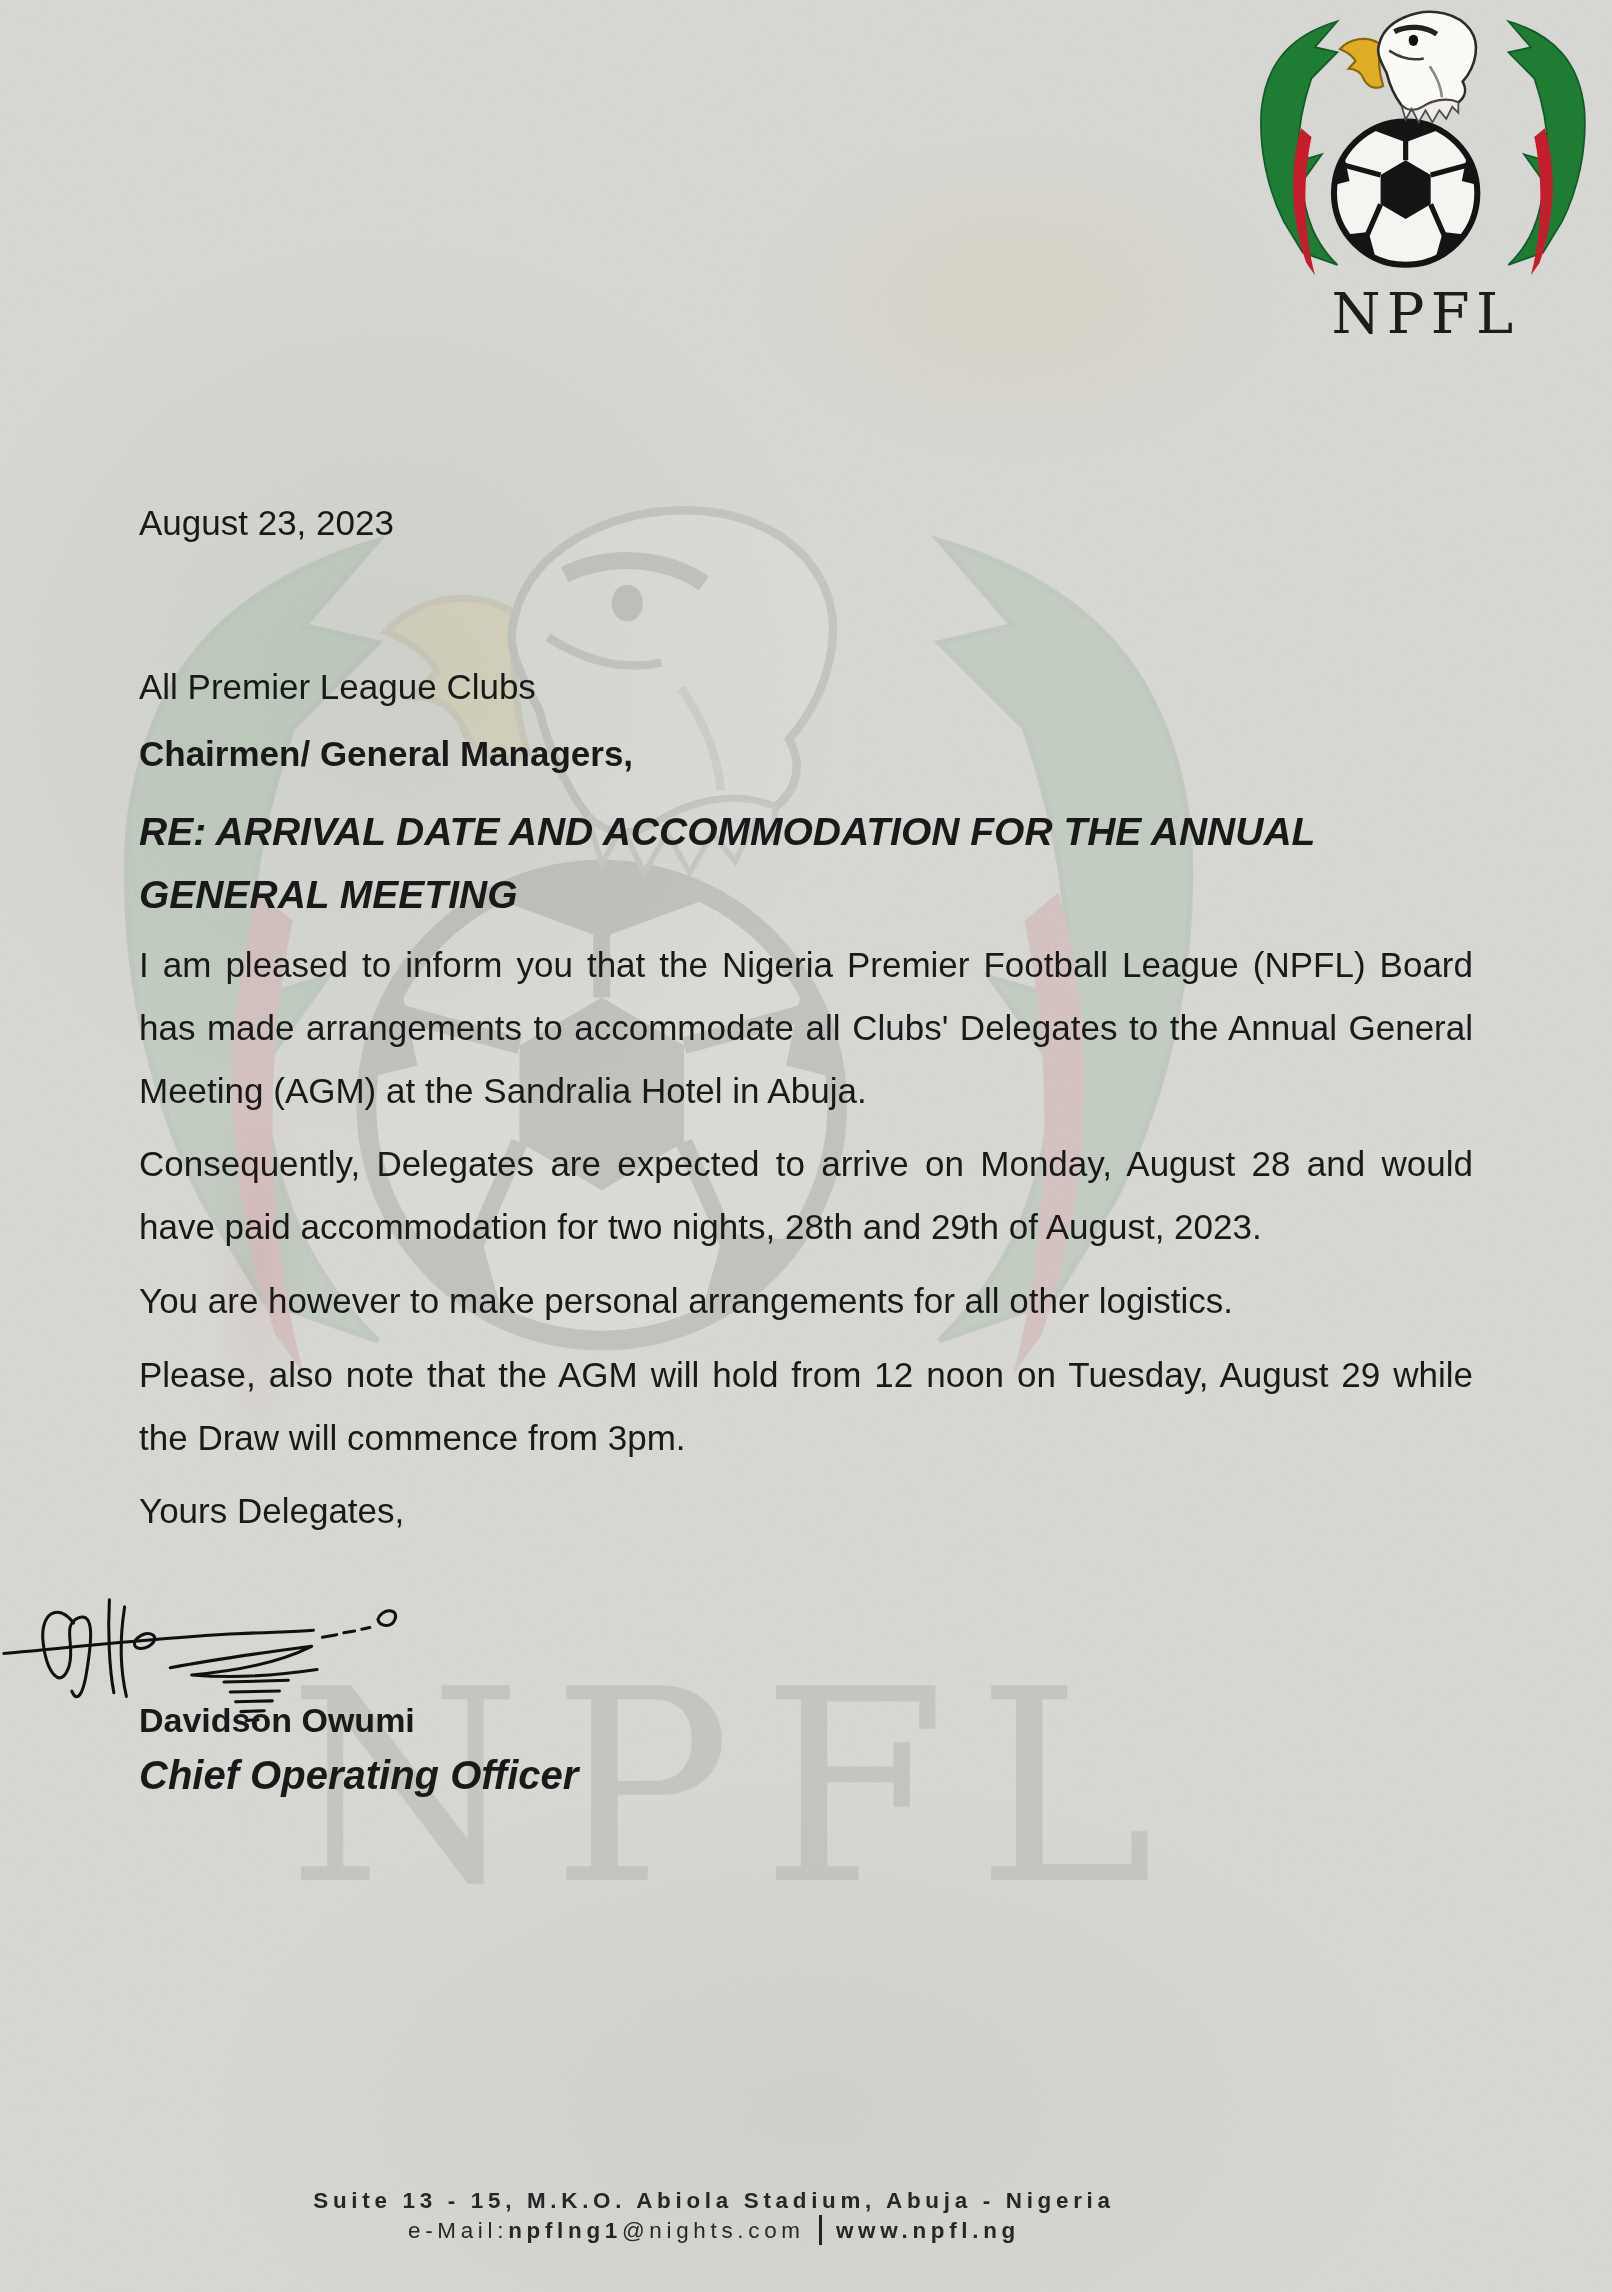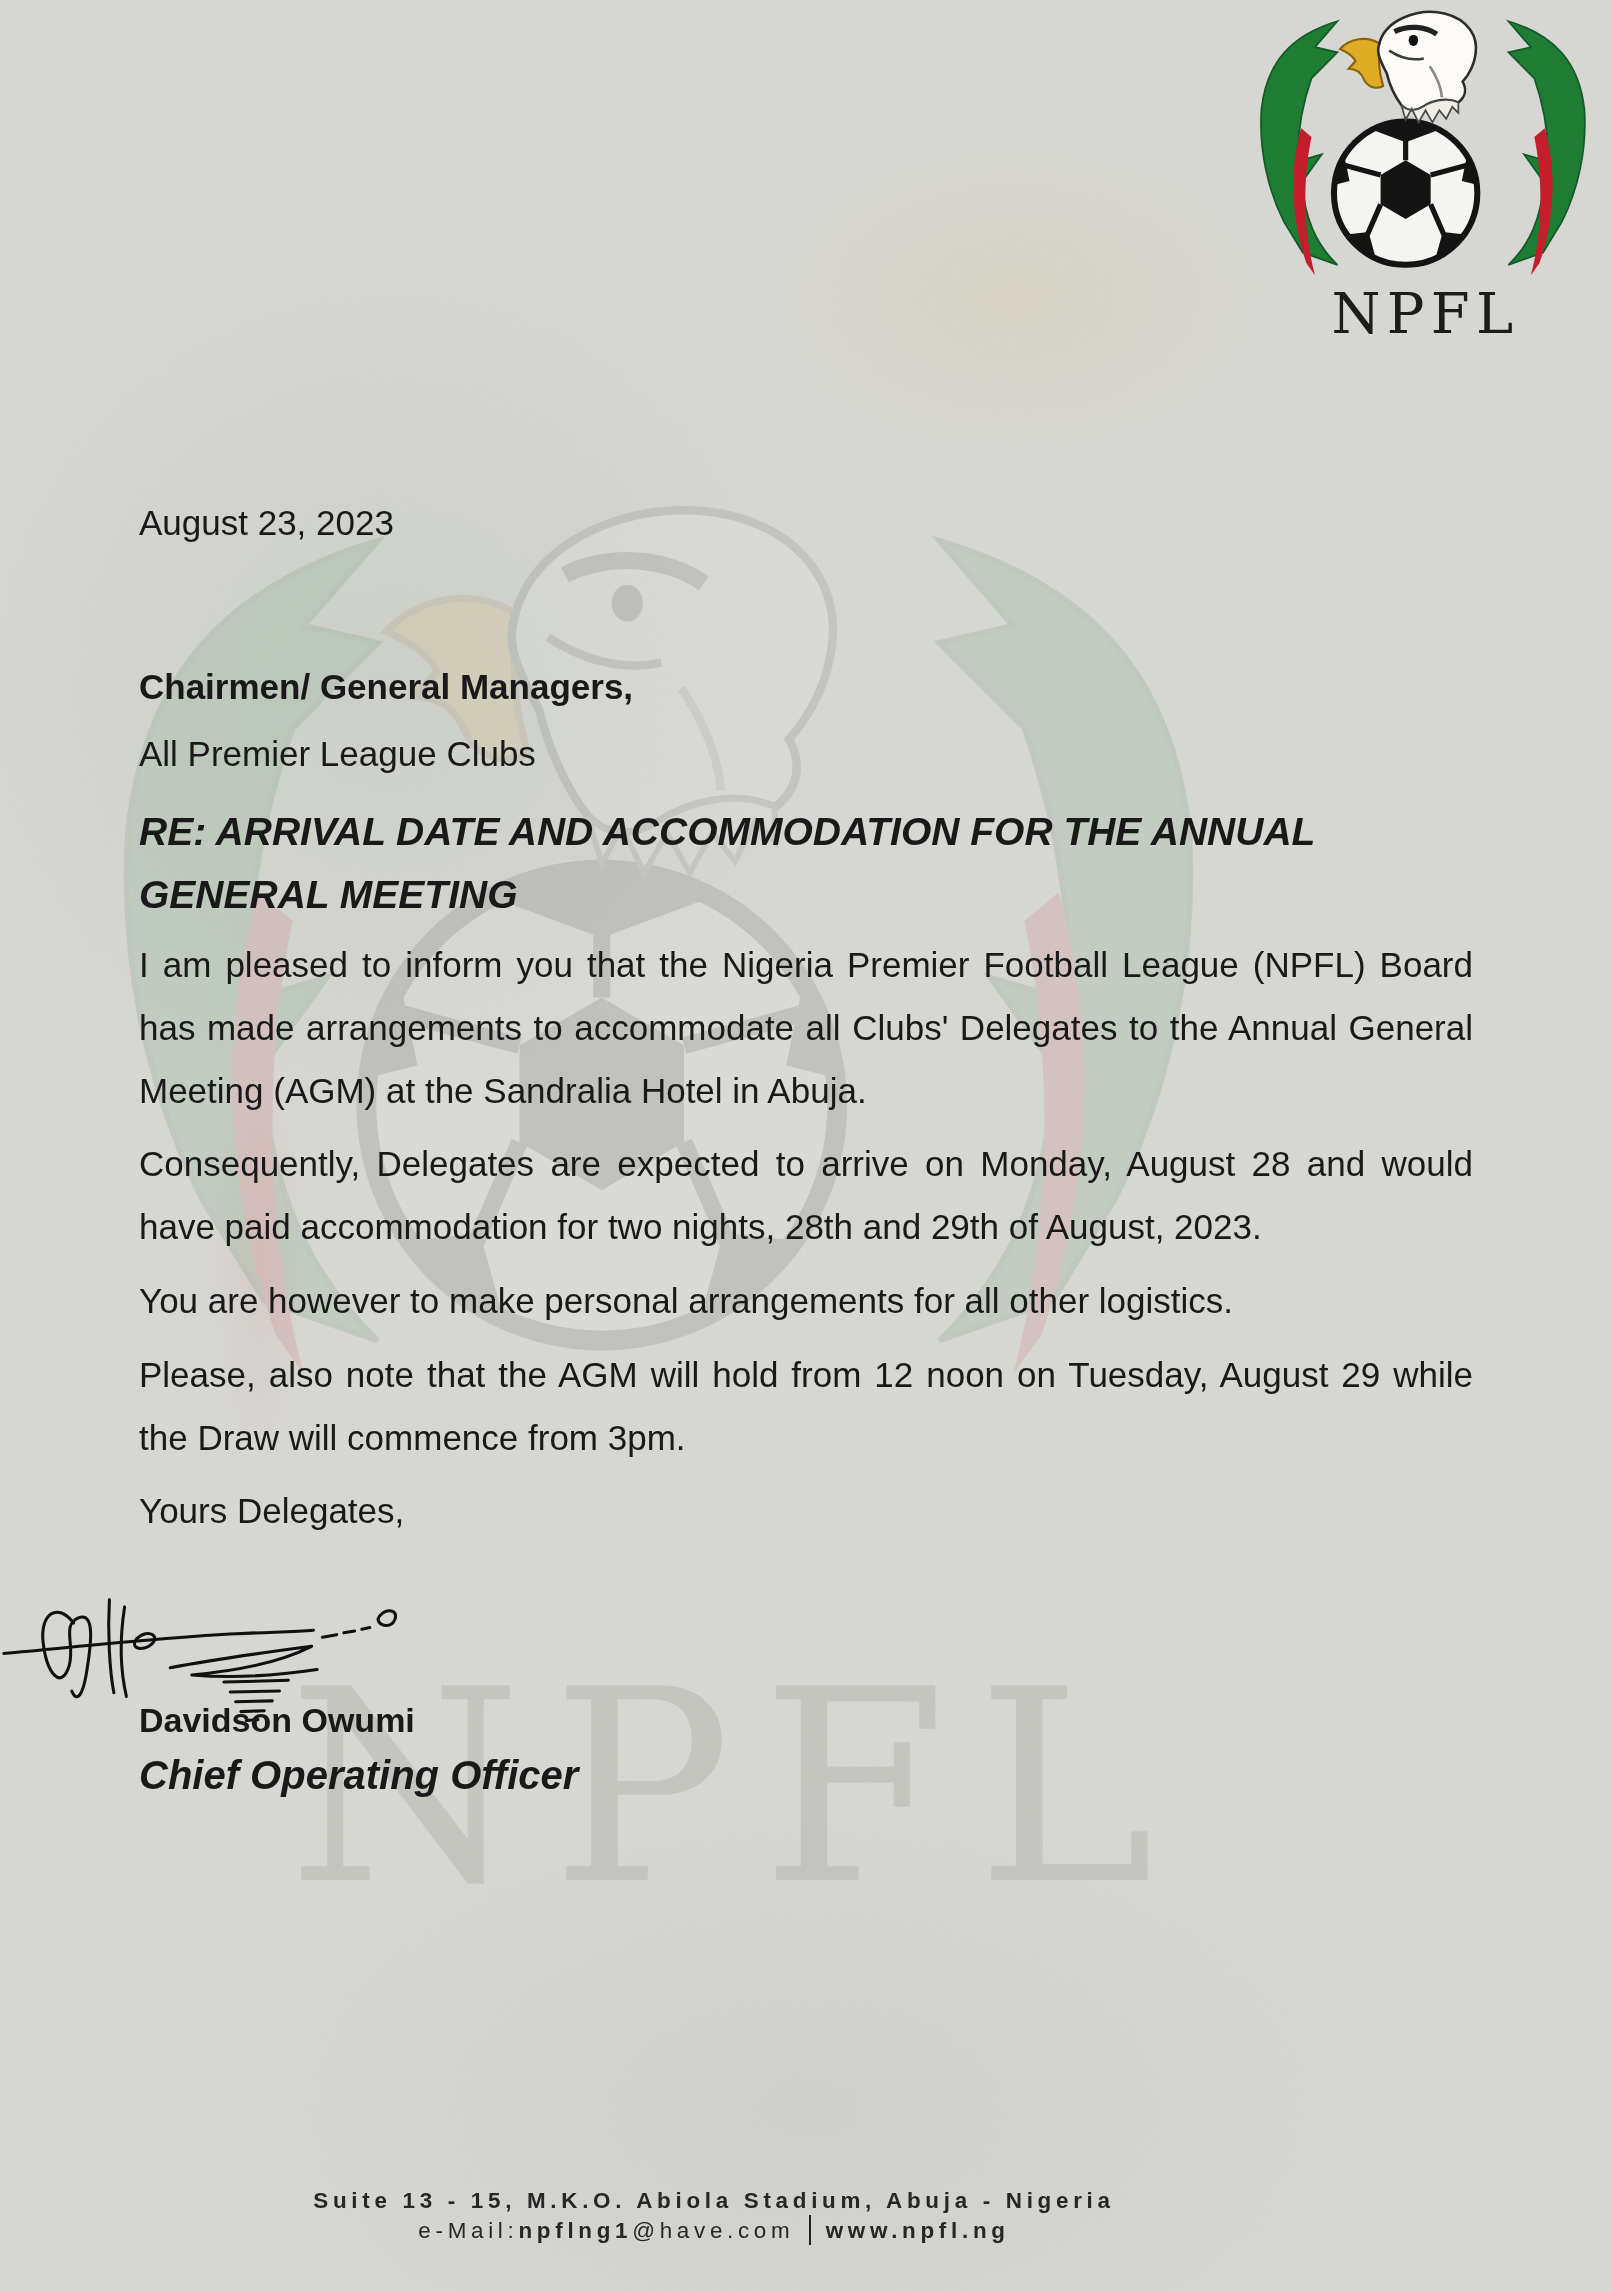--- a/index.html
+++ b/index.html
@@ -156,22 +156,22 @@
 
   <svg class="crest" viewBox="0 0 400 330">
     <use href="#crest-sym" width="400" height="330"></use>
   </svg>
   <div class="crest-word">NPFL</div>
 
   <div class="content">
     <div class="line date">August 23, 2023</div>
 
     <div class="recip-block">
+      <div class="line recip">All Premier League Clubs</div>
       <div class="line recip bold">Chairmen/ General Managers,</div>
-      <div class="line recip">All Premier League Clubs</div>
     </div>
 
     <div class="line subject">RE: ARRIVAL DATE AND ACCOMMODATION FOR THE ANNUAL GENERAL MEETING</div>
 
     <p class="para first">I am pleased to inform you that the Nigeria Premier Football League (NPFL) Board has made arrangements to accommodate all Clubs' Delegates to the Annual General Meeting (AGM) at the Sandralia Hotel in Abuja.</p>
     <p class="para">Consequently, Delegates are expected to arrive on Monday, August 28 and would have paid accommodation for two nights, 28th and 29th of August, 2023.</p>
     <p class="para">You are however to make personal arrangements for all other logistics.</p>
     <p class="para">Please, also note that the AGM will hold from 12 noon on Tuesday, August 29 while the Draw will commence from 3pm.</p>
 
     <div class="line para closing">Yours Delegates,</div>
@@ -192,18 +192,18 @@
     <path d="M358,46 l16,-3 M382,41 l12,-2 M402,37 l9,-2"></path>
     <path d="M420,26 c4,-13 24,-13 19,0 c-4,10 -17,8 -19,0"></path>
   </svg>
 
   <div class="signame">Davidson Owumi</div>
   <div class="sigtitle">Chief Operating Officer</div>
 
   <div class="footer">
     <div class="l1">Suite 13 - 15, M.K.O. Abiola Stadium, Abuja - Nigeria</div>
     <div class="l2">
-      <span class="thin">e-Mail:</span><span class="b">npflng1</span><span class="thin">@have.com</span><span class="vbar"></span><span class="b">www.npfl.ng</span>
+      <span class="thin">e-Mail:</span><span class="b">npflng1</span><span class="thin">@nights.com</span><span class="vbar"></span><span class="b">www.npfl.ng</span>
     </div>
   </div>
 
 </div>
 
 
 </body></html>

